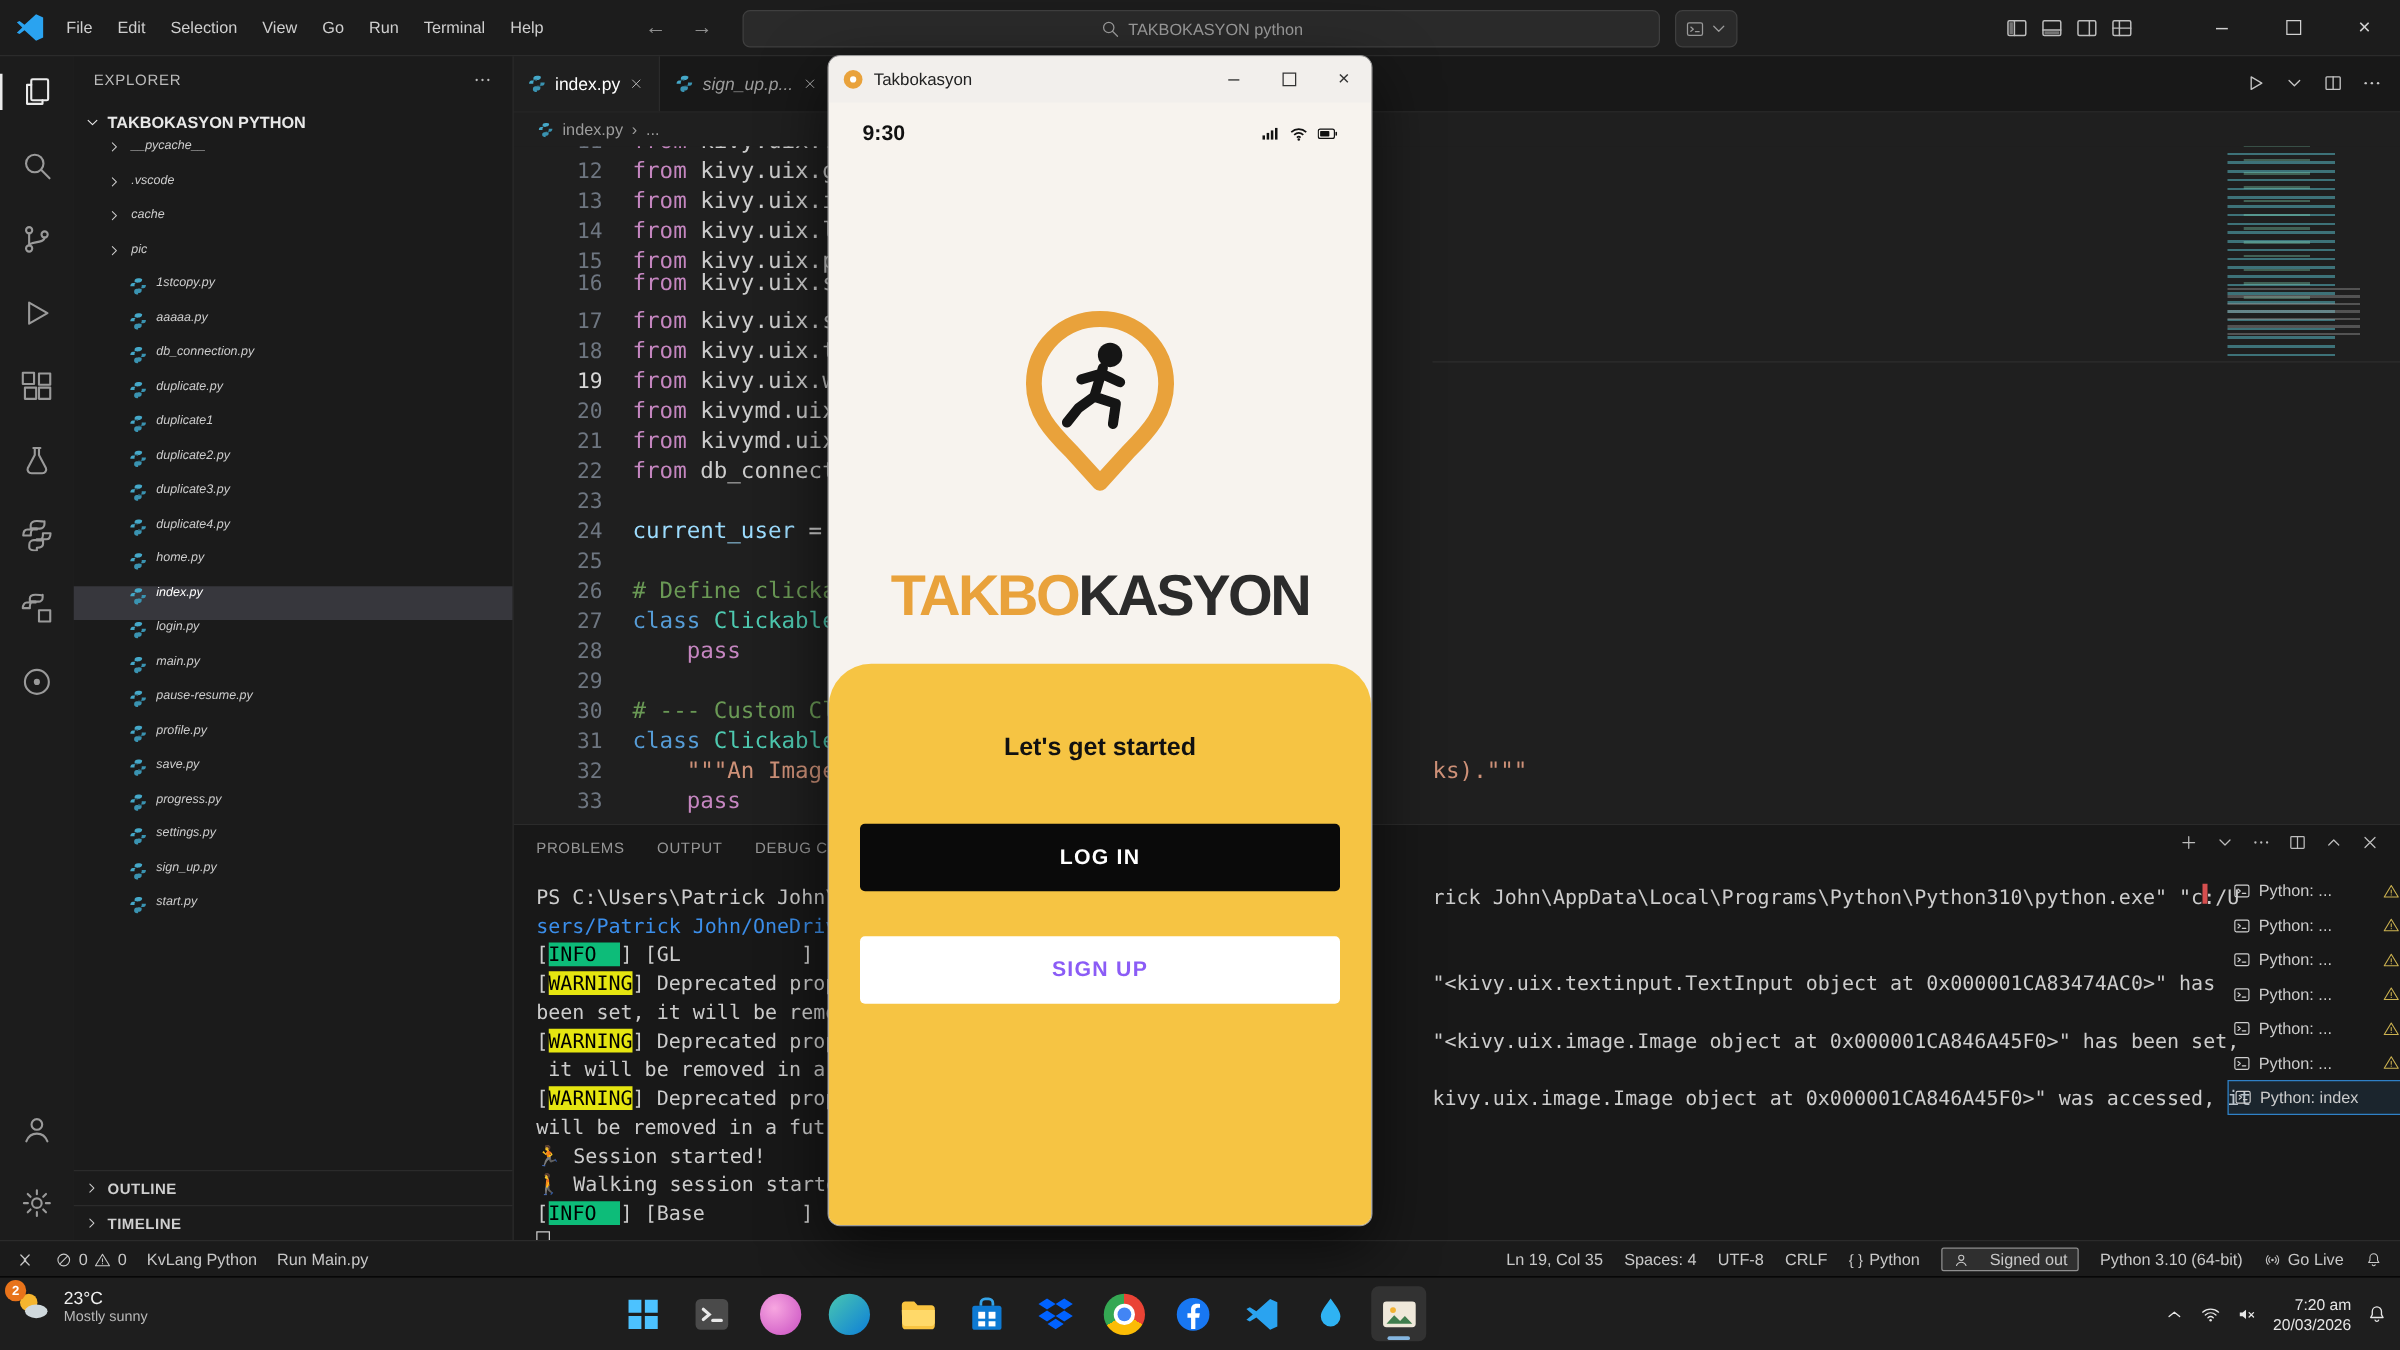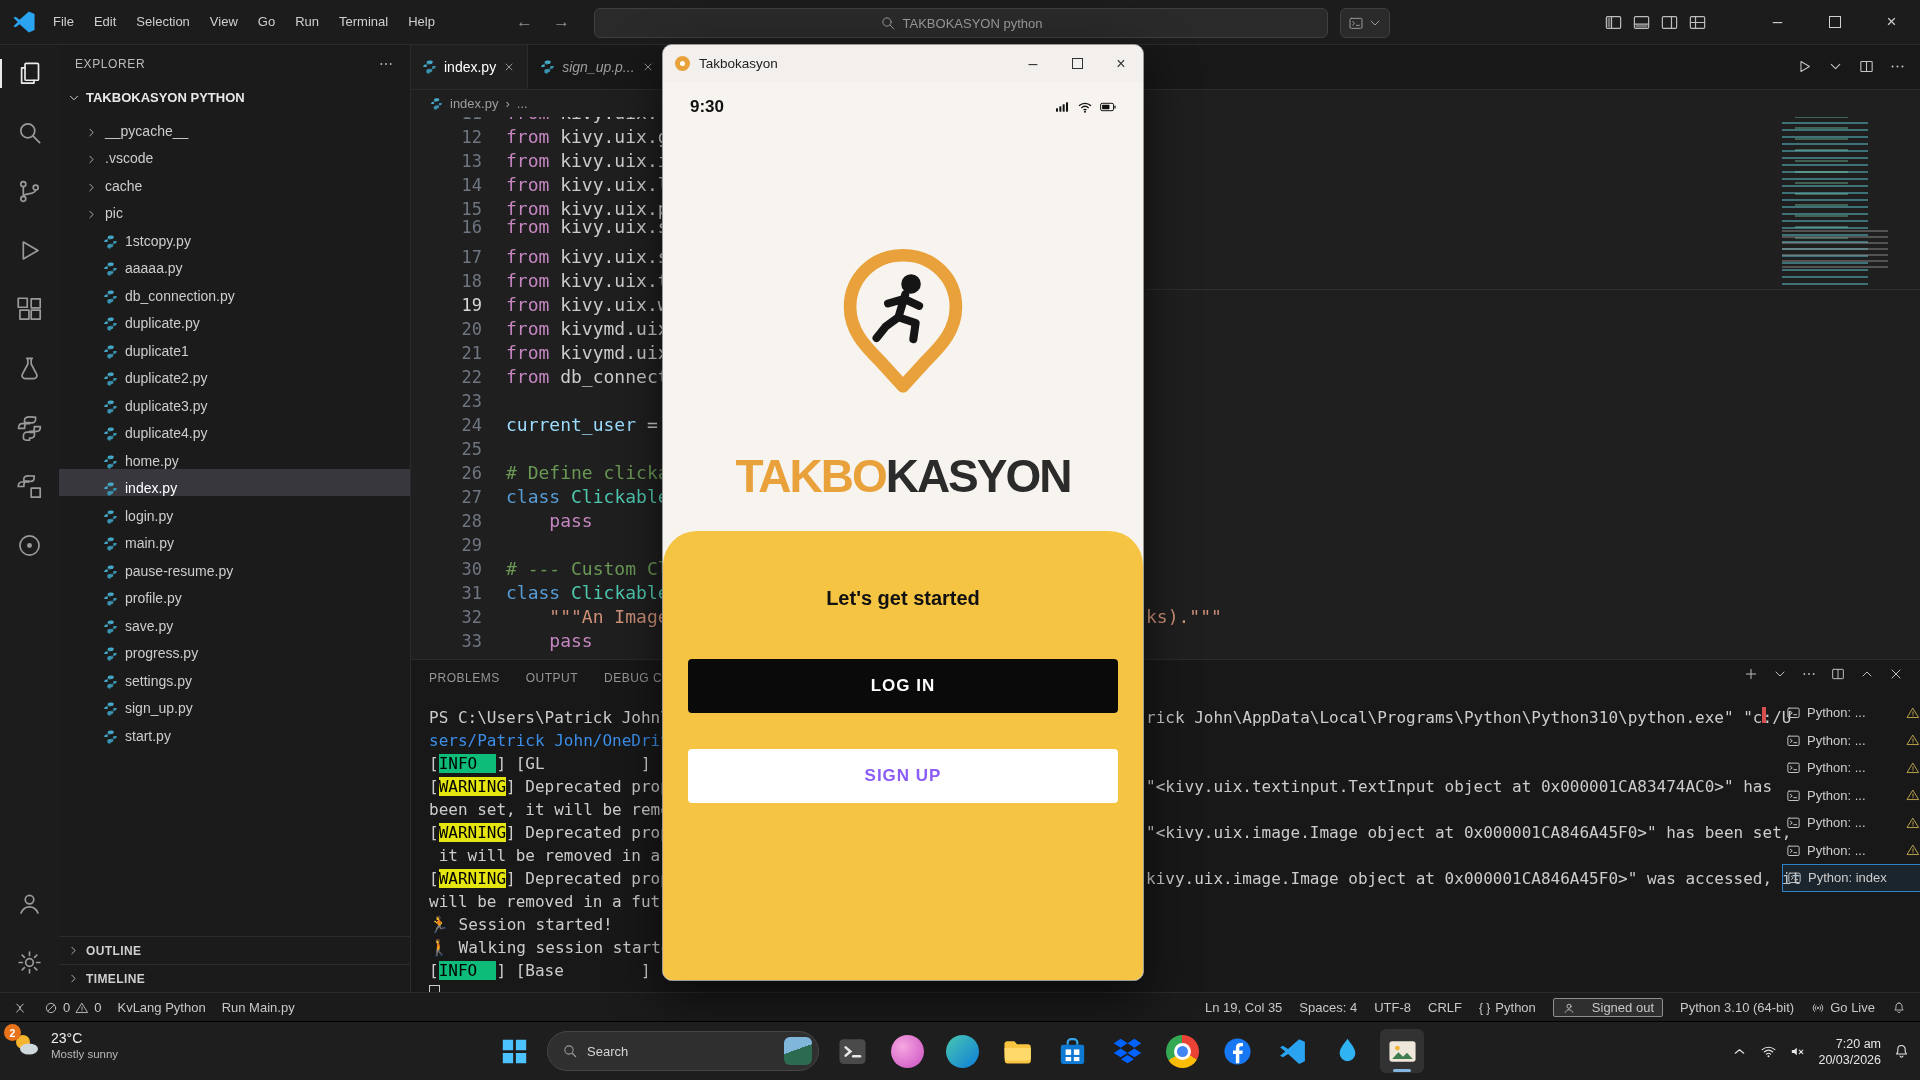--- a/index.html
+++ b/index.html
@@ -36,21 +36,21 @@
   .ai svg{width:27px;height:27px;}
   .ai.active{color:#eaeaea;}
   .ai.active::before{content:"";position:absolute;left:0;top:15px;bottom:15px;width:2px;background:#eaeaea;}
 
   
   .sidebar{position:absolute;left:59px;top:44px;width:351px;bottom:88px;background:#1b1b1b;border-right:1px solid #2b2b2b;z-index:10;}
   .ex-header{height:40px;display:flex;align-items:center;padding:0 16px;font-size:12px;color:#bbb;letter-spacing:.6px;}
   .ex-header .svgi{margin-left:auto;color:#bbb;cursor:pointer;}
   .ex-root{height:27px;display:flex;align-items:center;gap:5px;padding-left:8px;font-size:13px;font-weight:bold;color:#e8e8e8;cursor:pointer;}
   .ex-root .svgi svg{width:14px;height:14px;}
-  .ex-row{height:27.5px;display:flex;align-items:flex-end;font-size:14px;color:#cdcdcd;cursor:pointer;}
+  .ex-row{height:27.5px;display:flex;align-items:flex-start;font-size:10px;color:#cdcdcd;cursor:pointer;font-style:italic;}
   .ex-row .chev{padding-left:26px;width:13px;}
   .ex-row .chev svg{width:13px;height:13px;}
   .ex-row .pyico{padding-left:44px;}
   .ex-row .pyico svg{width:15px;height:15px;}
   .ex-label{margin-left:7px;white-space:nowrap;}
   .ex-row.sel{background:#37373d;color:#fff;}
   .ex-sections{position:absolute;left:0;right:0;bottom:0;}
   .ex-sec{height:27px;border-top:1px solid #2b2b2b;display:flex;align-items:center;gap:6px;padding-left:8px;
           font-size:12px;font-weight:bold;color:#cfcfcf;letter-spacing:.4px;cursor:pointer;}
   .ex-sec .svgi svg{width:13px;height:13px;}
@@ -110,21 +110,21 @@
   .statusbar{position:absolute;left:0;right:0;top:992px;height:29px;background:#1b1b1b;border-top:1px solid #2b2b2b;
              display:flex;justify-content:space-between;align-items:center;font-size:13px;color:#c8c8c8;z-index:20;}
   .sb-left{display:flex;gap:16px;padding-left:12px;align-items:center;}
   .sb-right{display:flex;gap:17px;padding-right:14px;align-items:center;}
   .sb-item{display:inline-flex;align-items:center;gap:5px;cursor:pointer;white-space:nowrap;}
   .sb-ico svg{width:14px;height:14px;}
   .sb-braces{font-size:12px;}
   .sb-item.boxed{border:1px solid #8f8f8f;background:#2f2f2f;padding:1px 8px;border-radius:2px;gap:16px;}
 
   
-  .phone{position:absolute;left:662px;top:44px;width:482px;height:937px;background:#F7F3EE;border-radius:10px;
+  .phone{position:absolute;left:662px;top:44px;width:436px;height:937px;background:#F7F3EE;border-radius:10px;
          box-shadow:0 18px 50px rgba(0,0,0,.6);border:1px solid #9a9a9a;box-sizing:border-box;overflow:hidden;z-index:40;}
   .ph-titlebar{height:37px;background:#f2efec;display:flex;align-items:center;padding:0 0 0 12px;}
   .ph-appicon{width:15px;height:15px;border-radius:50%;background:#E9A23B;display:inline-block;position:relative;}
   .ph-appicon::after{content:"";position:absolute;left:5px;top:5px;width:5px;height:5px;border-radius:50%;background:#fff;}
   .ph-title{margin-left:9px;font-size:13.5px;color:#222;}
   .ph-controls{margin-left:auto;display:flex;height:37px;}
   .ph-controls span{width:44px;display:flex;align-items:center;justify-content:center;color:#333;font-size:16px;cursor:pointer;}
   .ph-max .maxbox{width:9px;height:9px;border:1.2px solid #333;}
   .ph-status{position:absolute;left:27px;right:27px;top:52px;display:flex;align-items:center;justify-content:space-between;}
   .ph-clock{font-size:17px;font-weight:bold;color:#111;}
@@ -984,30 +984,20 @@
         <div class="tb-temp">23°C</div>
         <div class="tb-desc">Mostly sunny</div>
       </span>
     </div>
     <div class="tb-center">
       <div class="tb-cell">
         <svg viewBox="0 0 24 24">
             <path fill="#4cc2ff" d="M3.5 3.5H11V11H3.5zM13 3.5h7.5V11H13zM3.5 13H11v7.5H3.5zM13 13h7.5v7.5H13z"></path>
           </svg>
       </div>
-      <div class="tb-search">
-        <span class="svgi">
-            <svg viewBox="0 0 24 24">
-              <circle cx="10.5" cy="10.5" r="6.2" fill="none" stroke="#9a9a9a" stroke-width="1.6"></circle>
-              <path d="M15 15l6 6" stroke="#9a9a9a" stroke-width="1.6"></path>
-            </svg>
-          </span>
-        <span class="tb-search-label">Search</span>
-        <span class="tb-search-img"></span>
-      </div>
       <div id="taskbar-apps">
           <div class="tb-cell">
             <svg viewBox="0 0 24 24">
               <rect x="2.5" y="3" width="19" height="18" rx="3" fill="#4a4a4a"></rect>
               <path d="M7 9l3.5 3L7 15" stroke="#e8e8e8" stroke-width="1.8" fill="none" stroke-linecap="round"></path>
               <path d="M12.5 15.5h5" stroke="#e8e8e8" stroke-width="1.8" stroke-linecap="round"></path>
             </svg>
           </div>
           <div class="tb-cell">
             <span class="pink-ball"></span>

